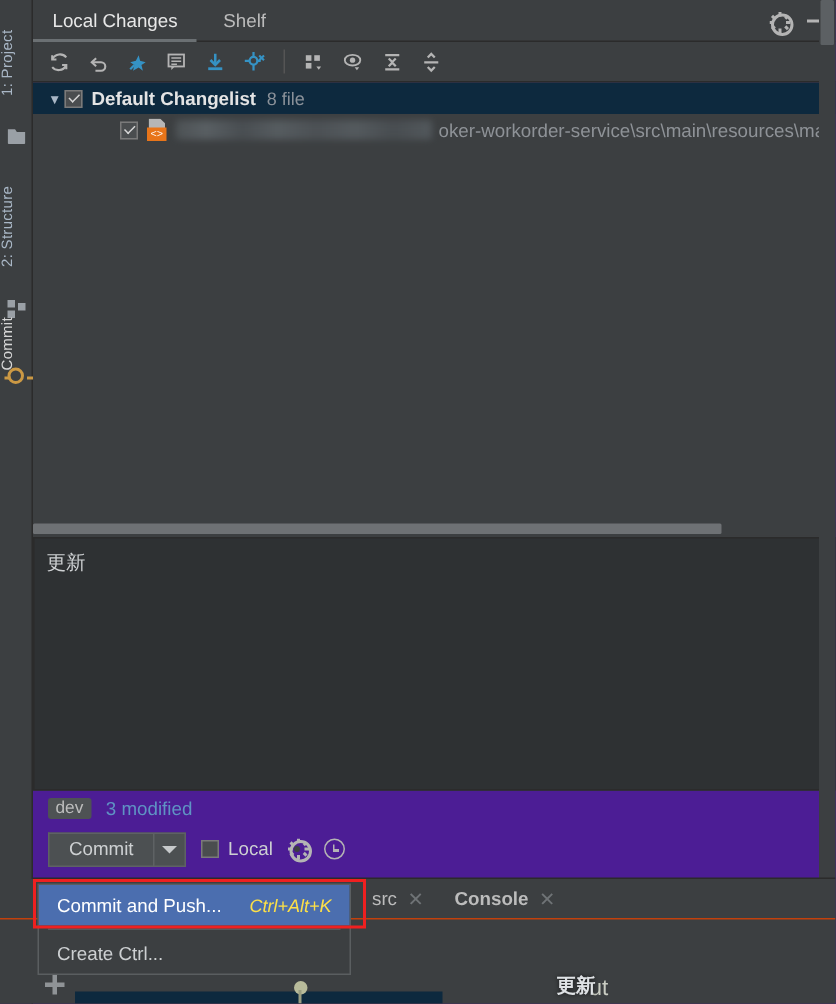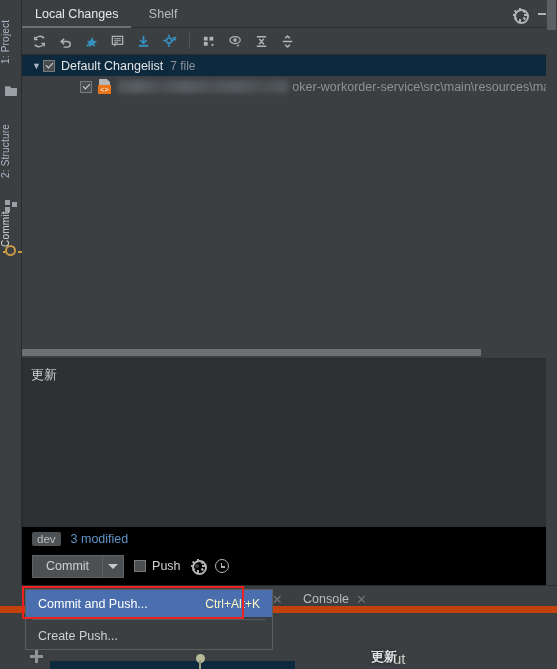--- a/index.html
+++ b/index.html
@@ -38,21 +38,21 @@
   .ico-struct i:nth-child(3){left:0;top:7px;}
   .ico-commit {
     width:11px;height:11px;border:2px solid #cc9944;border-radius:50%;
   }
   .ico-commit::before{content:"";position:absolute;left:-4px;top:4px;width:4px;height:2px;background:#cc9944;}
   .ico-commit::after{content:"";position:absolute;left:11px;top:4px;width:4px;height:2px;background:#cc9944;}
 
   
   .tool-window {
     position: absolute; left: 22px; top: 0; width: 535px; height: 586px;
-    background: #000000;
+    background: #4c1d95;
   }
   .tw-header {
     position: relative; height: 28px; background: #3c3f41;
     border-bottom: 1px solid #2b2b2b;
   }
   .tw-tab {
     display: inline-block; height: 28px; line-height: 28px;
     padding: 0 13px; color: #bbbbbb; font-size: 12.5px;
     cursor: default;
   }
@@ -97,21 +97,21 @@
   }
   .cbx {
     width: 12px; height: 12px; border: 1px solid #7a7a7a; background: #4a4d4f;
     display:inline-flex; align-items:center; justify-content:center; margin-right: 6px;
     flex: 0 0 auto;
   }
   .cbx::after {
     content:""; width:6px;height:3px;border-left:1.6px solid #d6d6d6;border-bottom:1.6px solid #d6d6d6;
     transform: rotate(-45deg) translate(1px,-1px);
   }
-  .cl-name { color: #e4e4e4; font-weight: normal; font-size: 12.5px; text-align: center; }
+  .cl-name { color: #e4e4e4; font-weight: bold; font-size: 12.5px; text-align: center; }
   .cl-count { color: #8a9199; font-size: 12px; margin-left: 7px; }
   .file-icon {
     position: relative; width: 14px; height: 15px; margin-right: 5px; flex: 0 0 auto;
   }
   .file-icon .sheet {
     position:absolute; left:1px; top:0; width:11px;height:12px;background:#b6b6b6;
     clip-path: polygon(0 0, 70% 0, 100% 26%, 100% 100%, 0 100%);
   }
   .file-icon .tagbox {
     position:absolute; left:0; top:6px; width:13px;height:9px;background:#e8751a;
@@ -168,21 +168,21 @@
     width:14px;height:14px;border:1.6px solid #b4b4b4;border-radius:50%;position:relative;
   }
   .clock::after{content:"";position:absolute;left:5px;top:2.5px;width:1.4px;height:4.5px;background:#b4b4b4;}
   .clock::before{content:"";position:absolute;left:5.5px;top:6.2px;width:3.5px;height:1.4px;background:#b4b4b4;}
 
   
   .bottom-zone {
     position: absolute; left: 0; top: 586px; width: 557px; height: 83px;
     background: #3c3f41;
   }
-  .tabs-row { position:relative; height: 27px; border-bottom: 7px solid #c2410c; }
+  .tabs-row { position:relative; height: 27px; border-bottom: 1px solid #c2410c; }
   .etab {
     position: absolute; top: 0; height: 27px; line-height: 27px;
     color: #bcbcbc; font-size: 12.5px; display: flex; align-items: center; gap: 7px;
   }
   .xmark { color: #6f7376; font-size: 13px; }
   .run-toolbar { position: relative; height: 30px; }
   .search-box {
     position: absolute; left: 305px; top: 5px; width: 165px; height: 20px;
     background: #45494a; border: 1px solid #5a5e60; border-radius: 2px;
     display:flex; align-items:center; padding-left: 6px; gap:3px;
@@ -199,30 +199,30 @@
     position:absolute; left:30px; top:650px; width:13px;height:13px;
   }
   .plus-ico::before{content:"";position:absolute;left:0;top:5px;width:13px;height:3px;background:#8f9396;}
   .plus-ico::after{content:"";position:absolute;left:5px;top:0;width:3px;height:13px;background:#8f9396;}
   .bottom-dark-row {
     position:absolute; left:50px; top:661px; width:245px; height:8px; background:#0d293e;
   }
 
   
   .popup {
-    position: absolute; left: 25px; top: 589px; width: 248px;
+    position: absolute; left: 25px; top: 589px; width: 209px;
     background: #3c3f41; border: 1px solid #5a5e60; z-index: 40; text-align: right;
   }
   .popup-item {
     height: 27px; display:flex; align-items:center; justify-content: space-between;
     padding: 0 12px; color: #cdd0d2; font-size: 12.5px; white-space: nowrap;
   }
   .popup-item.sel { background: #4b6eaf; color: #ffffff; }
   .popup-item .short { color: #d0d0d0; font-size: 12px; margin-left: 18px; }
-  .popup-item.sel .short { color: #fef9c3; }
+  .popup-item.sel .short { color: #fde047; font-style: italic; }
   .popup-sep { height:1px; background:#55595b; margin: 2px 6px; }
   .red-outline {
     position: absolute; left: 22px; top: 586px; width: 222px; height: 33px;
     border: 2px solid #ef2020; z-index: 50; pointer-events: none;
   }
 
   
   .watermark {
     position: absolute; left: 118px; top: 641px; z-index: 60;
     color: #c9ccc2; font-size: 18px; letter-spacing: 0.3px;
@@ -385,21 +385,21 @@
             <path d="M5.5 4.6 8 2.1l2.5 2.5M5.5 11.4 8 13.9l2.5-2.5" fill="none" stroke="#b4b4b4" stroke-width="1.6"></path>
           </svg>
       </div>
     </div>
 
     <div class="tree">
       <div class="tree-row selected">
         <span class="arrow">▼</span>
         <span class="cbx"></span>
         <span class="cl-name">Default Changelist</span>
-        <span class="cl-count">7 file</span>
+        <span class="cl-count">8 file</span>
       </div>
       <div class="tree-row" style="padding-left:58px;">
         <span class="cbx"></span>
         <span class="file-icon">
           <span class="sheet"></span>
           <span class="tagbox">&lt;&gt;</span>
         </span>
         <span class="blur-block" style="width:220px;"></span>
         <span class="file-path">oker-workorder-service\src\main\resources\map</span>
       </div>
@@ -421,21 +421,21 @@
       <div class="split-btn">
         <div class="main">
           <span>Commit</span>
         </div>
         <div class="arrow-part">
           <span class="tri-down"></span>
         </div>
       </div>
       <div class="amend-wrap">
         <span class="cbx-empty"></span>
-        <span>Push</span>
+        <span>Local</span>
       </div>
       <span class="gear" style="width:14px;height:14px;">
         <svg width="14" height="14" viewBox="0 0 14 14">
           <g fill="#b4b4b4">
             <rect x="6" y="0" width="2" height="3"></rect>
               <rect x="6" y="11" width="2" height="3"></rect>
             <rect x="0" y="6" width="3" height="2"></rect>
               <rect x="11" y="6" width="3" height="2"></rect>
             <rect x="1.6" y="2.2" width="2" height="2.6" transform="rotate(-45 2.6 3.5)"></rect>
             <rect x="10.4" y="9.2" width="2" height="2.6" transform="rotate(-45 11.4 10.5)"></rect>
@@ -453,38 +453,38 @@
   </div>
   <div class="tw-divider"></div>
 
   <div class="bottom-strip-left"></div>
   <div class="bottom-zone">
     <div class="tabs-row">
       <div class="etab" style="left:248px;">
         <span>src</span>
         <span class="xmark">✕</span>
       </div>
-      <div class="etab" style="left:303px;">
+      <div class="etab" style="left:303px;font-weight:bold;">
         <span>Console</span>
         <span class="xmark">✕</span>
       </div>
     </div>
   </div>
 
   <span class="plus-ico"></span>
   <div class="bottom-dark-row"></div>
 
   <div class="popup">
     <div class="popup-item sel">
       <span>Commit and Push...</span>
       <span class="short">Ctrl+Alt+K</span>
     </div>
     <div class="popup-sep"></div>
     <div class="popup-item">
-      <span>Create Push...</span>
+      <span>Create Ctrl...</span>
     </div>
   </div>
   <div class="red-outline"></div>
 
   <span class="pin-dot"></span>
   <span class="pin-stem"></span>
   <div class="ut-frag">ut</div>
   <div class="cn-overlay">更新</div>
 
 </div>

